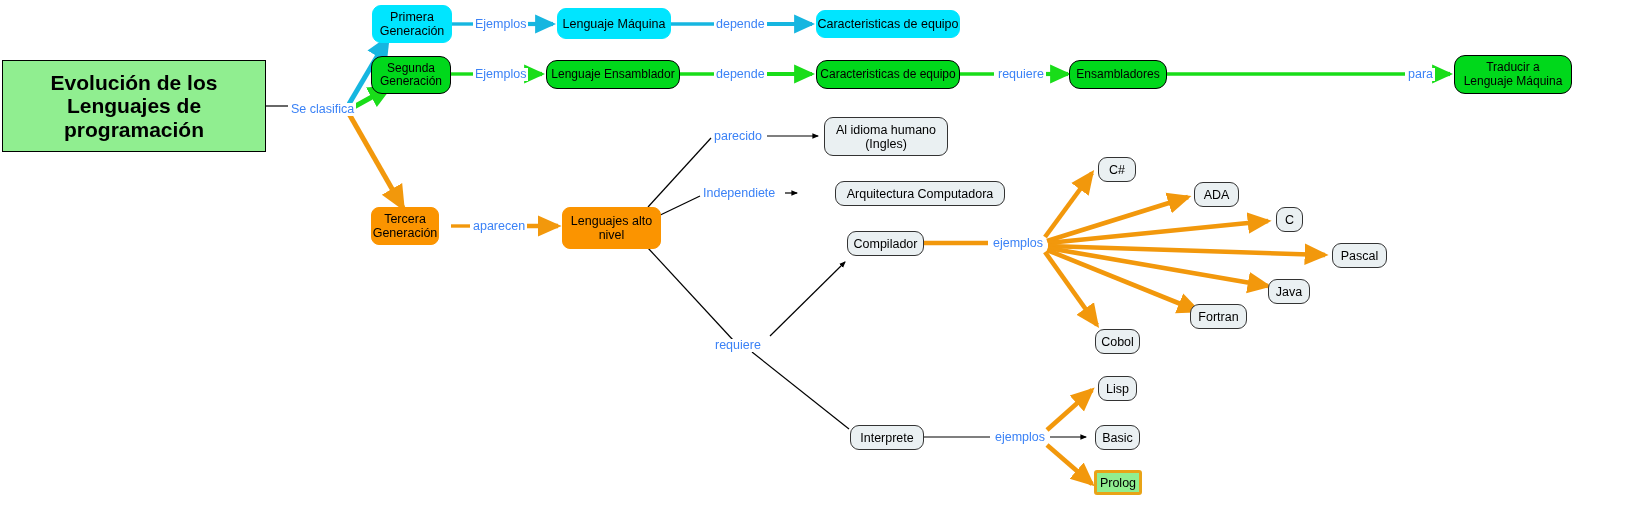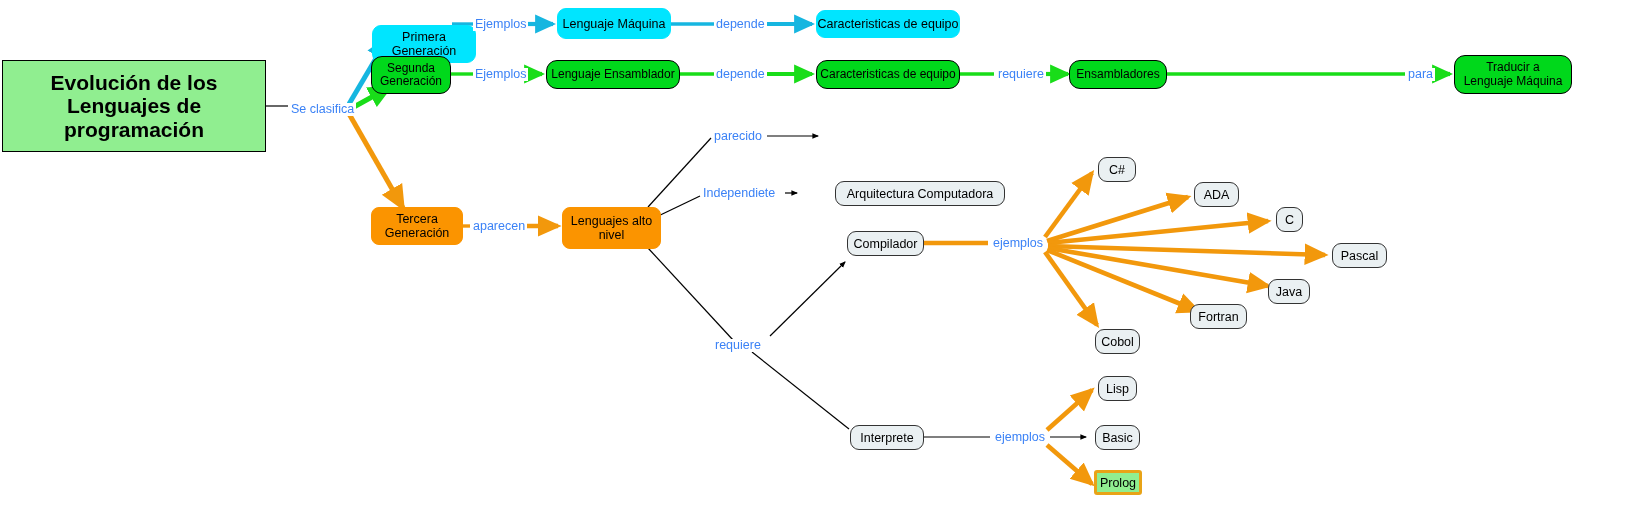--- a/index.html
+++ b/index.html
@@ -107,45 +107,47 @@
       <path d="M1050,437 L1086,437" stroke="#000" stroke-width="1.2" fill="none" marker-end="url(#ar-black)"></path>
       <path d="M1047,430 L1092,390" stroke="#f2980c" stroke-width="4.6" fill="none" marker-end="url(#ar-orange)"></path>
       <path d="M1047,445 L1092,484" stroke="#f2980c" stroke-width="4.6" fill="none" marker-end="url(#ar-orange)"></path>
     </g>
   </svg>
 
   <div class="node sk-root" style="left:2px;top:60px;width:264px;height:92px;">Evolución de los
 Lenguajes de
 programación</div>
 
-  <div class="node sk-cyan" style="left:372px;top:5px;width:104px;height:38px;margin-top:20px;">Primera
+  <div class="node sk-cyan" style="left:372px;top:5px;width:80px;height:38px;">Primera
 Generación</div>
 
   <div class="node sk-green" style="left:371px;top:56px;width:80px;height:38px;">Segunda
 Generación</div>
 
-  <div class="node sk-orange" style="left:371px;top:207px;width:92px;height:38px;">Tercera
+  <div class="node sk-orange" style="left:371px;top:207px;width:68px;height:38px;">Tercera
 Generación</div>
 
   <div class="node sk-cyan" style="left:557px;top:8px;width:114px;height:31px;">Lenguaje Máquina</div>
 
   <div class="node sk-cyan" style="left:816px;top:10px;width:144px;height:28px;">Caracteristicas de equipo</div>
 
   <div class="node sk-green" style="left:546px;top:60px;width:134px;height:29px;">Lenguaje Ensamblador</div>
 
   <div class="node sk-green" style="left:816px;top:60px;width:144px;height:29px;">Caracteristicas de equipo</div>
 
   <div class="node sk-green" style="left:1069px;top:60px;width:98px;height:29px;">Ensambladores</div>
 
   <div class="node sk-green" style="left:1454px;top:55px;width:118px;height:39px;">Traducir a
 Lenguaje Máquina</div>
 
   <div class="node sk-orange" style="left:562px;top:207px;width:99px;height:42px;">Lenguajes alto
 nivel</div>
 
+  <div class="node sk-grey" style="left:824px;top:117px;width:124px;height:39px;">Al idioma humano
+(Ingles)</div>
 
   <div class="node sk-grey" style="left:802px;top:181px;width:170px;height:25px;margin-left:33px;">Arquitectura Computadora</div>
 
   <div class="node sk-grey" style="left:847px;top:231px;width:77px;height:25px;">Compilador</div>
 
   <div class="node sk-grey" style="left:850px;top:425px;width:74px;height:25px;">Interprete</div>
 
   <div class="node sk-grey" style="left:1098px;top:157px;width:38px;height:25px;">C#</div>
 
   <div class="node sk-grey" style="left:1194px;top:182px;width:45px;height:25px;">ADA</div>

